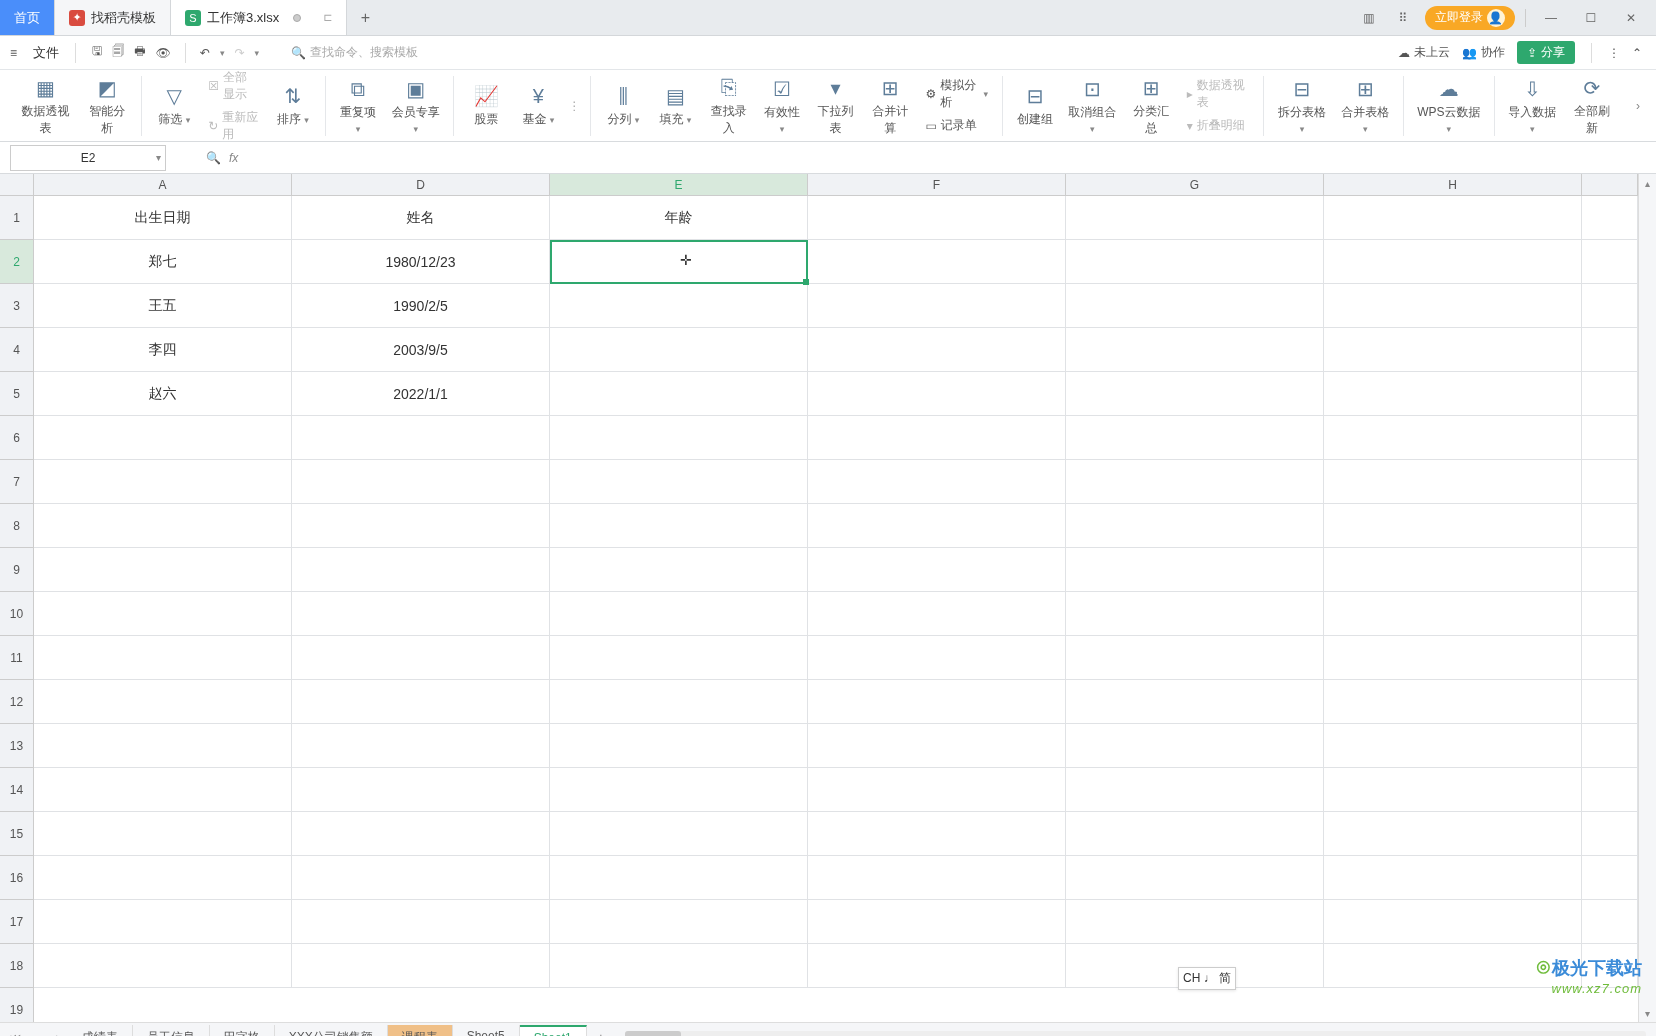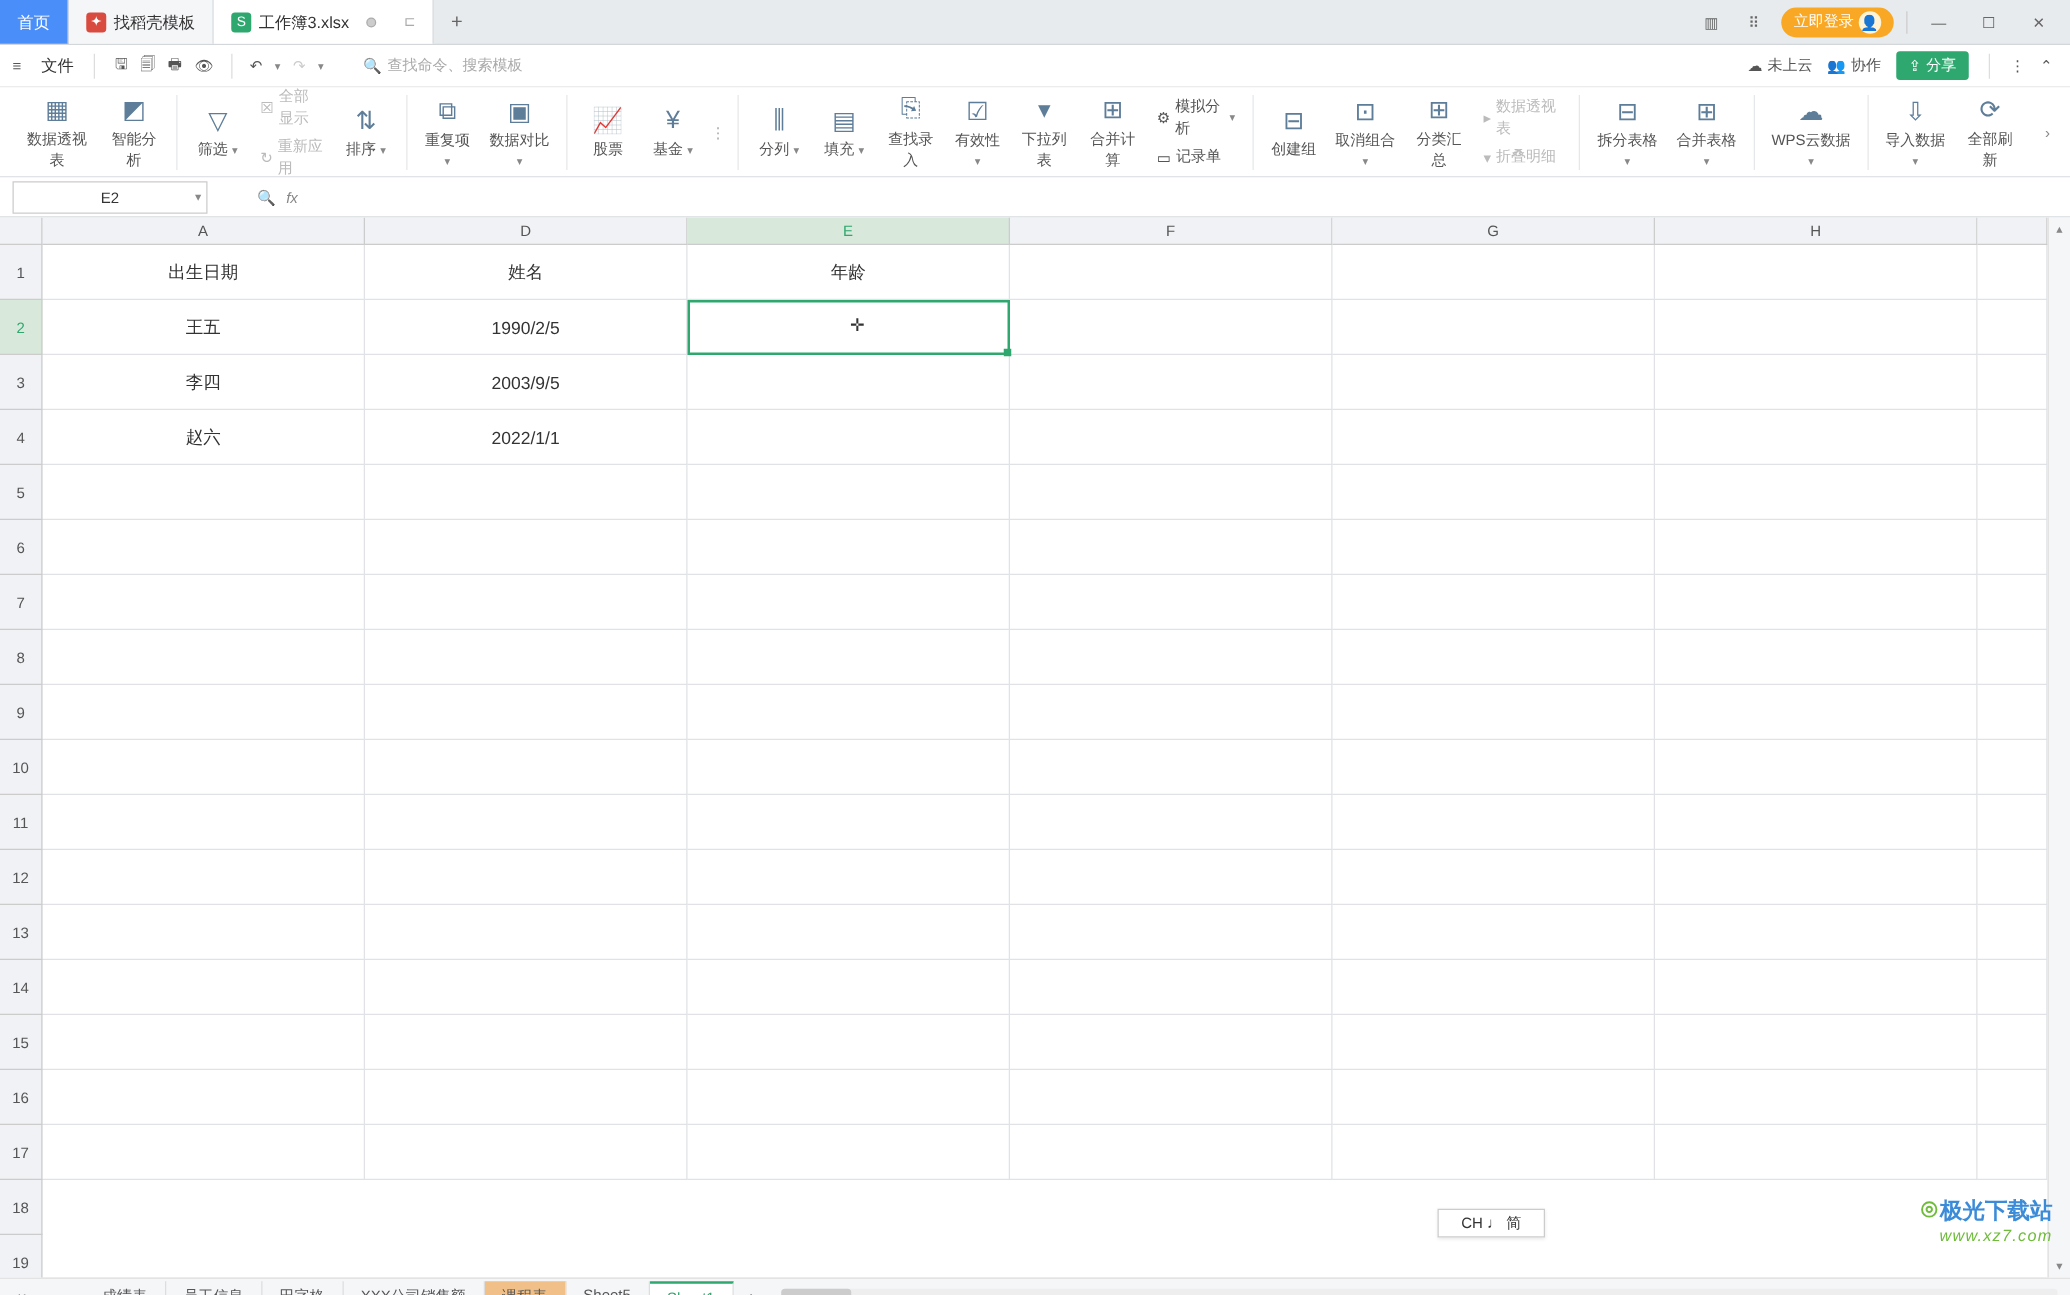--- a/index.html
+++ b/index.html
@@ -75,21 +75,21 @@
 
 .sheet-bar { height: 30px; background: #f5f6f8; border-top: 1px solid #ddd; display: flex; align-items: center; }
 .sheet-nav { display: flex; align-items: center; gap: 2px; padding: 0 8px; color: #888; }
 .sheet-nav span { cursor: pointer; padding: 2px; font-size: 12px; }
 .sheet-tab { padding: 4px 14px; border-right: 1px solid #ddd; font-size: 12px; color: #555; cursor: pointer; }
 .sheet-tab.hl { background: #f0c088; }
 .sheet-tab.active { background: #fff; color: #2ea86e; border-top: 2px solid #2ea86e; }
 .sheet-add { padding: 0 10px; color: #888; cursor: pointer; font-size: 14px; }
 .hscroll { flex: 1; height: 14px; margin: 0 10px; background: #eee; position: relative; border-radius: 3px; }
 .hscroll-thumb { position: absolute; left: 0; top: 0; bottom: 0; width: 56px; background: #ccc; border-radius: 3px; }
-.ime-ind { position: absolute; right: 420px; bottom: 46px; background: #fff; border: 1px solid #ccc; padding: 2px 18px; font-size: 12px; box-shadow: 0 1px 3px rgba(0,0,0,0.1); }
+.ime-ind { position: absolute; right: 420px; bottom: 46px; background: #fff; border: 1px solid #ccc; padding: 2px 4px; font-size: 12px; box-shadow: 0 1px 3px rgba(0,0,0,0.1); }
 .watermark { position: absolute; right: 14px; bottom: 40px; text-align: right; pointer-events: none; z-index: 50; }
 .watermark .l1 { font-size: 18px; color: #3b8bd8; font-weight: bold; display: flex; align-items: center; gap: 2px; }
 .watermark .l2 { font-size: 13px; color: #6fbc3b; font-style: italic; letter-spacing: 1px; }
 </style>
 </head>
 <body>
 
 <div class="title-bar">
   <div class="tab home">
       <span>首页</span>
@@ -189,21 +189,21 @@
         <span><span>排序</span> <span class="caret">▾</span></span>
       </div>
   </div>
   <div class="ribbon-group">
     <div class="ribbon-btn">
         <span class="ico">⧉</span>
         <span><span>重复项</span> <span class="caret">▾</span></span>
       </div>
     <div class="ribbon-btn">
         <span class="ico">▣</span>
-        <span><span>数据对比</span> <span class="caret">▾</span></span>
+        <span><span>会员专享</span> <span class="caret">▾</span></span>
       </div>
   </div>
   <div class="ribbon-group">
     <div class="ribbon-btn">
         <span class="ico">📈</span>
         <span>股票</span>
       </div>
     <div class="ribbon-btn">
         <span class="ico">¥</span>
         <span><span>基金</span> <span class="caret">▾</span></span>
@@ -351,20 +351,29 @@
         <div class="row">
           <div class="cell" style="width: 258px;">出生日期</div>
           <div class="cell" style="width: 258px;">姓名</div>
           <div class="cell" style="width: 258px;">年龄</div>
           <div class="cell" style="width: 258px;"></div>
           <div class="cell" style="width: 258px;"></div>
           <div class="cell" style="width: 258px;"></div>
           <div class="cell" style="flex: 1 1 0%;"></div>
         </div>
         <div class="row">
+          <div class="cell" style="width: 258px;">郑七</div>
+          <div class="cell" style="width: 258px;">1980/12/23</div>
+          <div class="cell" style="width: 258px;"></div>
+          <div class="cell" style="width: 258px;"></div>
+          <div class="cell" style="width: 258px;"></div>
+          <div class="cell" style="width: 258px;"></div>
+          <div class="cell" style="flex: 1 1 0%;"></div>
+        </div>
+        <div class="row">
           <div class="cell" style="width: 258px;">王五</div>
           <div class="cell" style="width: 258px;">1990/2/5</div>
           <div class="cell" style="width: 258px;"></div>
           <div class="cell" style="width: 258px;"></div>
           <div class="cell" style="width: 258px;"></div>
           <div class="cell" style="width: 258px;"></div>
           <div class="cell" style="flex: 1 1 0%;"></div>
         </div>
         <div class="row">
           <div class="cell" style="width: 258px;">李四</div>

